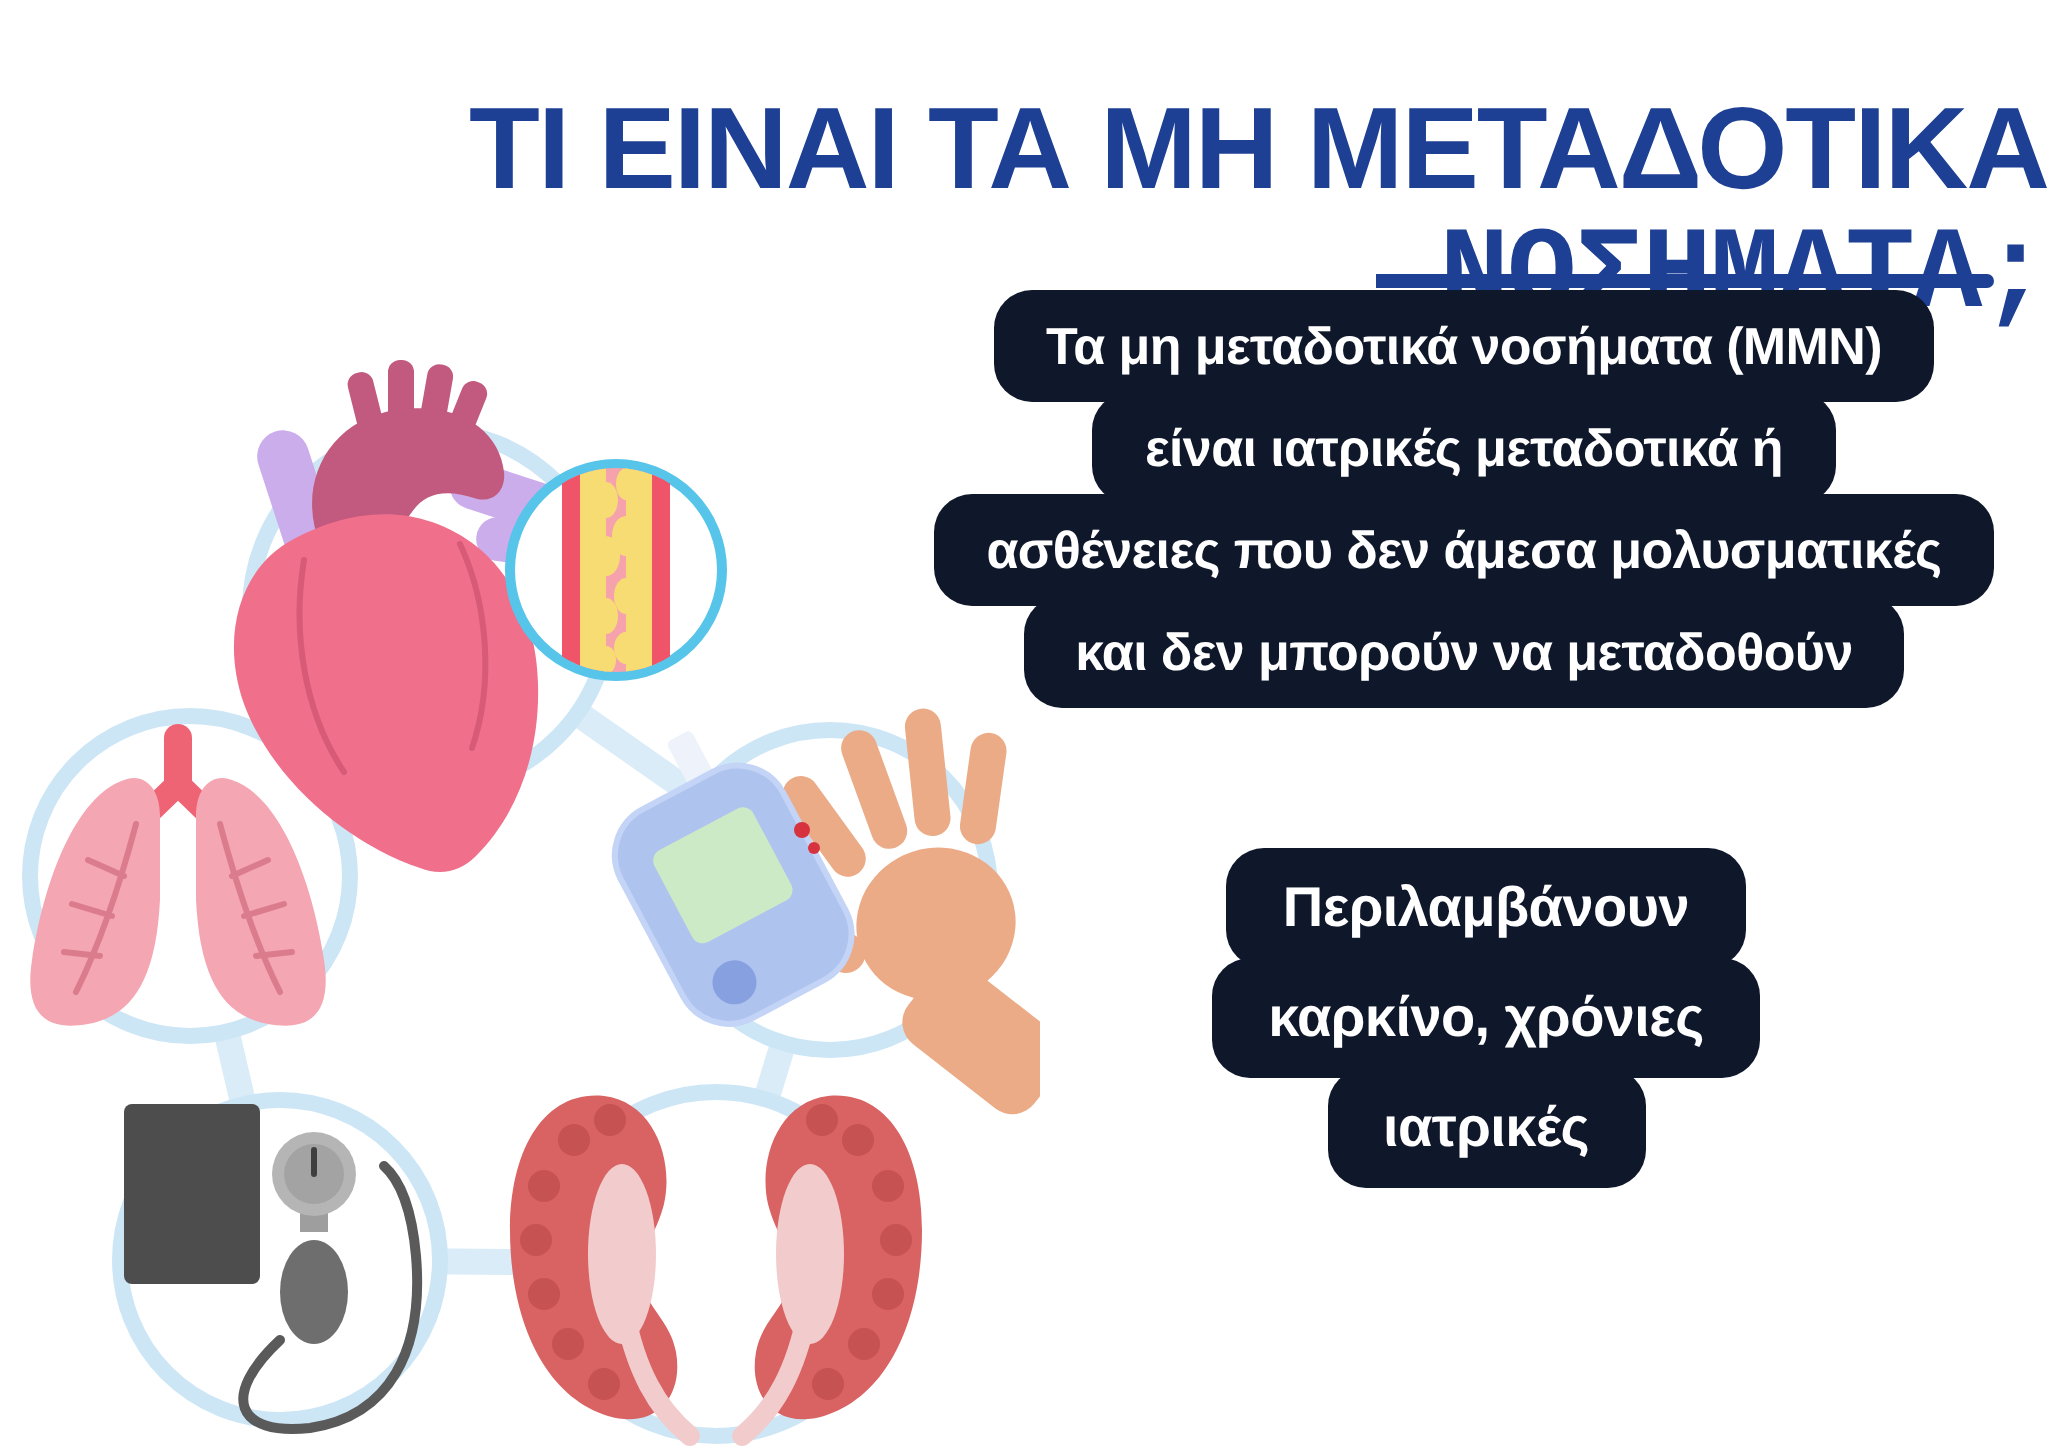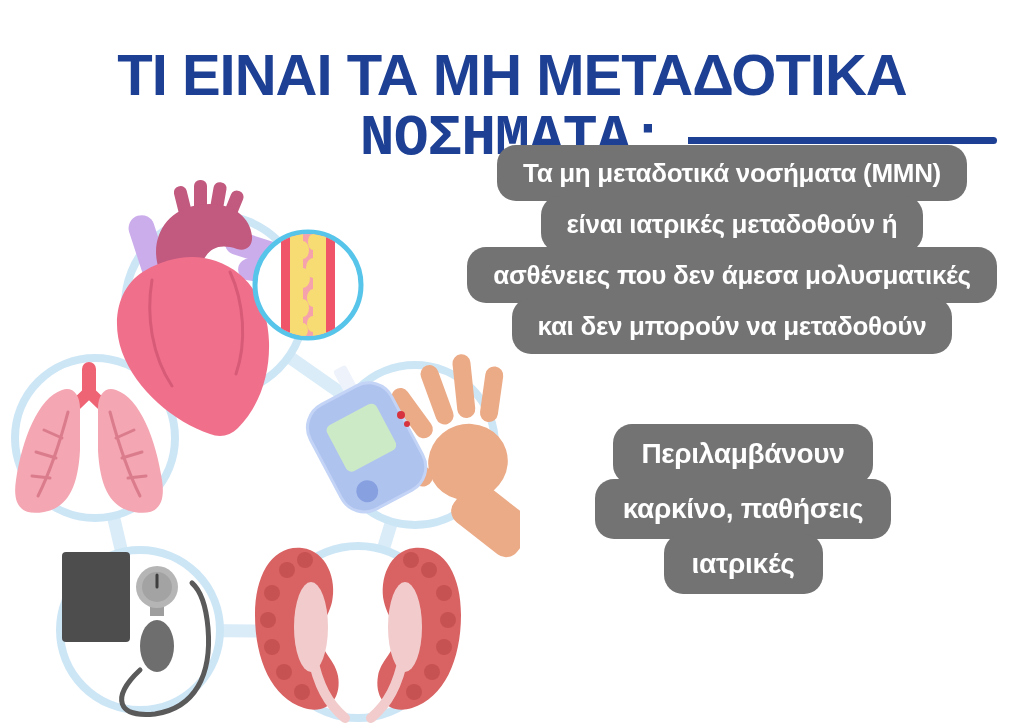--- a/index.html
+++ b/index.html
@@ -3,33 +3,33 @@
 <meta charset="utf-8">
 <style>
   html,body{margin:0;padding:0;}
   body{
     width:1024px;height:724px;position:relative;overflow:hidden;
     background:#ffffff;
     font-family:"Liberation Sans","DejaVu Sans",sans-serif;
   }
   .title{
     position:absolute;top:4px;left:0;width:100%;
-    text-align:center;color:#1d3f94;font-weight:bold;
+    text-align:right;color:#1d3f94;font-weight:bold;
     font-size:58px;line-height:64px;letter-spacing:-1px;
   }
   .title .t2{display:block;font-family:Liberation Mono, monospace;}
   .accent-line{
     position:absolute;left:688px;top:137px;width:309px;height:7px;
     background:#1d3f94;border-radius:0 4px 4px 0;
   }
   .bubble-box{position:absolute;}
   .box1{left:448px;top:145px;width:568px;}
   .box2{left:490px;top:424px;width:506px;}
   .bubble{
-    background:#737373;color:#ffffff;font-weight:bold;
+    background:#0f172a;color:#ffffff;font-weight:bold;
     white-space:nowrap;width:fit-content;margin:0 auto;
     border-radius:19px;letter-spacing:-0.3px;text-align:center;
   }
   .box1 .bubble{height:56px;line-height:56px;font-size:26px;padding:0 26px;}
   .box1 .bubble + .bubble{margin-top:-5px;}
   .box2 .bubble{height:60px;line-height:60px;font-size:28px;padding:0 28px;}
   .box2 .bubble + .bubble{margin-top:-5px;}
   .illustration{position:absolute;left:0;top:150px;width:520px;height:574px;}
 </style>
 </head>
@@ -182,22 +182,22 @@
     <circle cx="-20" cy="36" r="11" fill="#87a0e0"></circle>
   </g>
   <g fill="#d6333f">
     <circle cx="401" cy="265" r="4"></circle>
     <circle cx="407" cy="274" r="3"></circle>
   </g>
 </svg>
 
 <div class="bubble-box box1">
   <div class="bubble">Τα μη μεταδοτικά νοσήματα (ΜΜΝ)</div>
-  <div class="bubble">είναι ιατρικές μεταδοθούν ή</div>
+  <div class="bubble">είναι ιατρικές μεταδοτικά ή</div>
   <div class="bubble">ασθένειες που δεν άμεσα μολυσματικές</div>
   <div class="bubble">και δεν μπορούν να μεταδοθούν</div>
 </div>
 
 <div class="bubble-box box2">
   <div class="bubble">Περιλαμβάνουν</div>
-  <div class="bubble">καρκίνο, παθήσεις</div>
+  <div class="bubble">καρκίνο, χρόνιες</div>
   <div class="bubble">ιατρικές</div>
 </div>
 
 </body></html>

